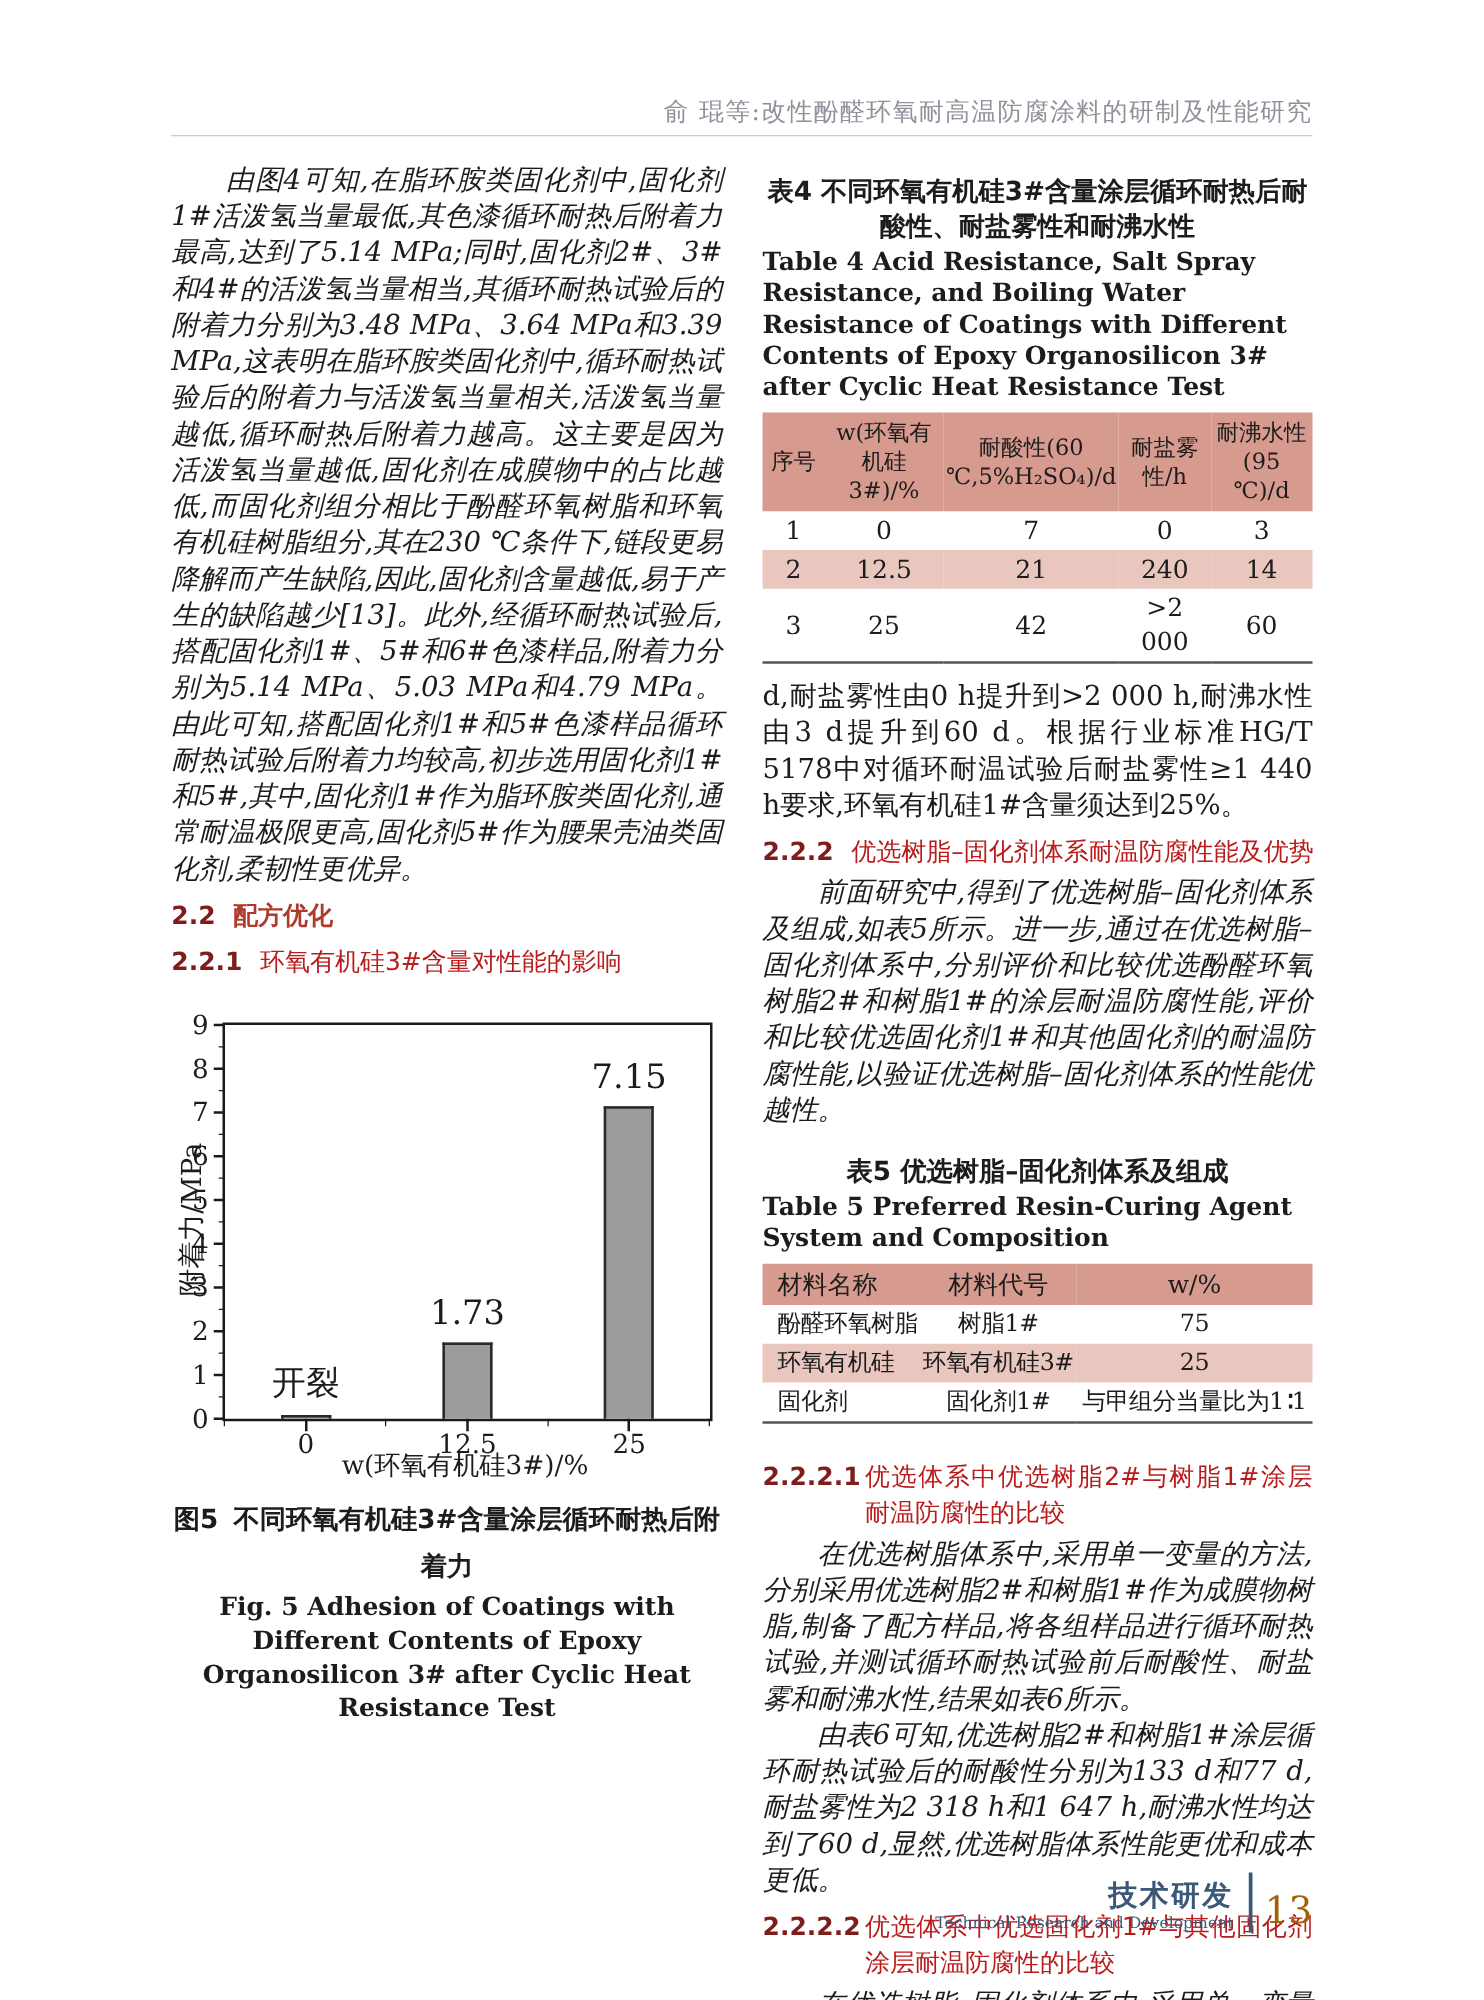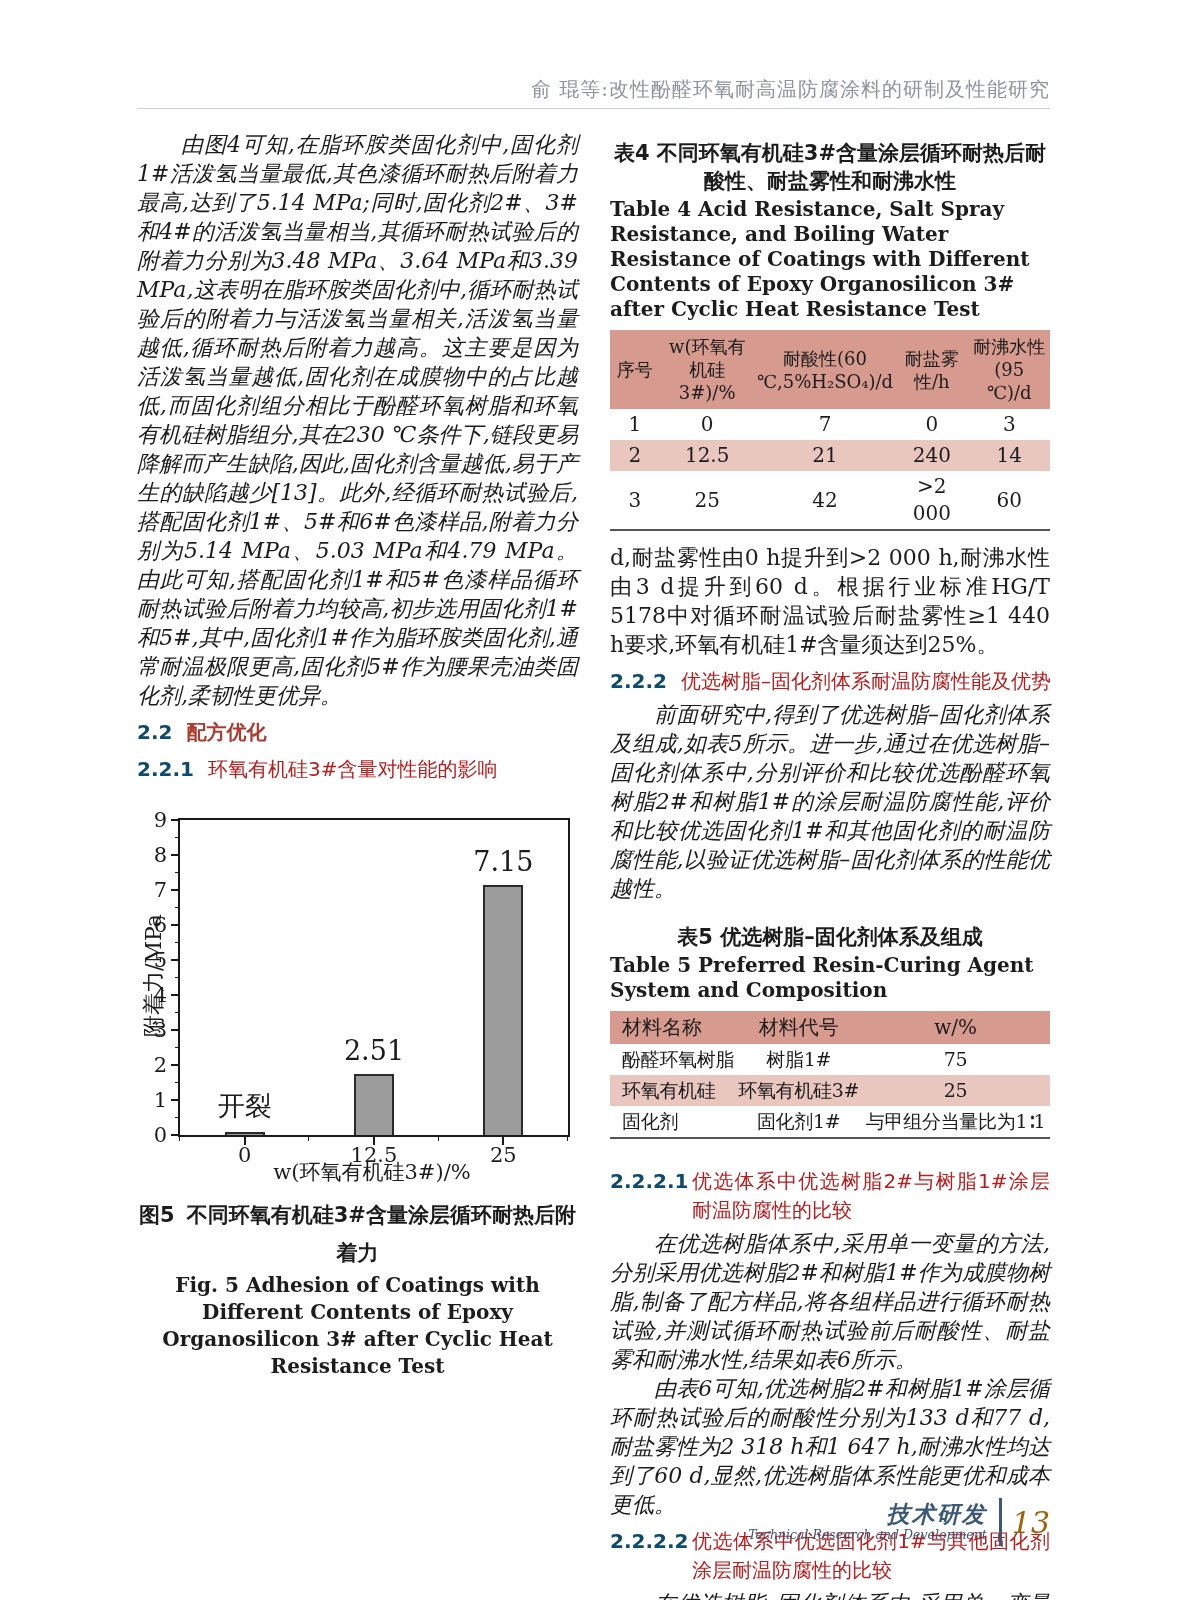--- a/index.html
+++ b/index.html
@@ -15,21 +15,21 @@
   }
   .head-rule{position:absolute;top:108px;left:137px;width:913px;height:1px;background:#c9ccd1;}
   
   .col-left{position:absolute;top:130px;left:137px;width:441px;}
   .col-right{position:absolute;top:133px;left:610px;width:440px;}
   p.body{font-size:22px;line-height:29px;text-align:justify;margin:0;}
   p.indent{text-indent:2em;font-style:italic;}
   
   .sec-h{font-family:"DejaVu Sans","Liberation Sans",sans-serif;font-size:20px;
     margin:8px 0 4px;line-height:29px;white-space:nowrap;}
-  .sec-h .num{color:#0c4a6e;font-weight:bold;margin-right:14px;}
+  .sec-h .num{color:#7f1d1d;font-weight:bold;margin-right:14px;}
   .sec-h .ttl{color:#b91c1c;}
   .sec-h.all-red .ttl{color:#ae3a2e;font-weight:bold;}
   .sec-h.wrap2{display:flex;white-space:normal;}
   .sec-h.wrap2 .num{flex:none;width:82px;margin-right:0;}
   .sec-h.wrap2 .ttl{flex:1;text-align:justify;}
   
   .tbl-title-zh{font-family:"DejaVu Sans","Liberation Sans",sans-serif;font-weight:bold;
     font-size:21px;line-height:28px;text-align:center;margin-top:6px;}
   .tbl-title-en{font-weight:bold;font-size:20px;line-height:25px;margin-top:2px;}
   table.datatable{border-collapse:collapse;width:100%;margin-top:8px;text-align:center;}
@@ -52,21 +52,21 @@
   .barlab{position:absolute;transform:translate(-50%,-100%);font-size:27px;white-space:nowrap;}
   .yaxis-title{position:absolute;left:2px;top:292px;transform:rotate(-90deg);
     transform-origin:0 0;width:233px;text-align:center;font-size:22px;}
   .xaxis-title{position:absolute;left:41px;top:358px;width:388px;text-align:center;font-size:21px;}
   
   .caption-zh{font-family:"DejaVu Sans","Liberation Sans",sans-serif;font-weight:bold;
     font-size:21px;line-height:38px;text-align:center;margin-top:4px;}
   .caption-en{font-weight:bold;font-size:20px;line-height:27px;text-align:center;}
   .cap-label{margin-right:12px;}
   
-  .footer{position:absolute;top:1498px;right:137px;display:flex;align-items:center;font-style:italic;}
+  .footer{position:absolute;top:1498px;right:137px;display:flex;align-items:flex-end;}
   .f-left{text-align:right;}
   .f-zh{font-family:"DejaVu Sans","Liberation Sans",sans-serif;font-weight:bold;
     font-size:23px;line-height:25px;color:#3c5878;letter-spacing:2px;}
   .f-en{font-size:12.5px;line-height:16px;color:#3c5878;}
   .f-bar{width:3px;height:48px;background:#3c5878;margin:0 10px 0 12px;}
   .f-num{font-size:30px;color:#a16207;}
   .spacer12{height:12px;}
 </style>
 </head>
 <body>
@@ -114,21 +114,21 @@
         <div class="ytick minor" style="top: 52px;"></div>
         <div class="ytick" style="top: 34px;"></div>
         <div class="ylab" style="top: 35px;">8</div>
         <div class="ytick minor" style="top: 17px;"></div>
         <div class="ytick" style="top: -1px;"></div>
         <div class="ylab" style="top: 0px;">9</div>
         <div class="bar" style="left: 44.6667px; width: 40px; height: 3.5px; background: rgb(156, 156, 156);"></div>
         <div class="barlab" style="left: 64.6667px; top: 303.5px;">开裂</div>
         <div class="xlab" style="left: 64.6667px;">0</div>
         <div class="bar" style="left: 174px; width: 40px; height: 60.55px; background: rgb(156, 156, 156);"></div>
-        <div class="barlab" style="left: 194px; top: 246.45px;">2.51</div>
+        <div class="barlab" style="left: 194px; top: 246.45px;">1.73</div>
         <div class="xlab" style="left: 194px;">12.5</div>
         <div class="bar" style="left: 303.333px; width: 40px; height: 250.25px; background: rgb(156, 156, 156);"></div>
         <div class="barlab" style="left: 323.333px; top: 56.75px;">7.15</div>
         <div class="xlab" style="left: 323.333px;">25</div>
         <div class="xtick minor" style="left: -1px;"></div>
         <div class="xtick" style="left: 63.6667px;"></div>
         <div class="xtick minor" style="left: 128.333px;"></div>
         <div class="xtick" style="left: 193px;"></div>
         <div class="xtick minor" style="left: 257.667px;"></div>
         <div class="xtick" style="left: 322.333px;"></div>

